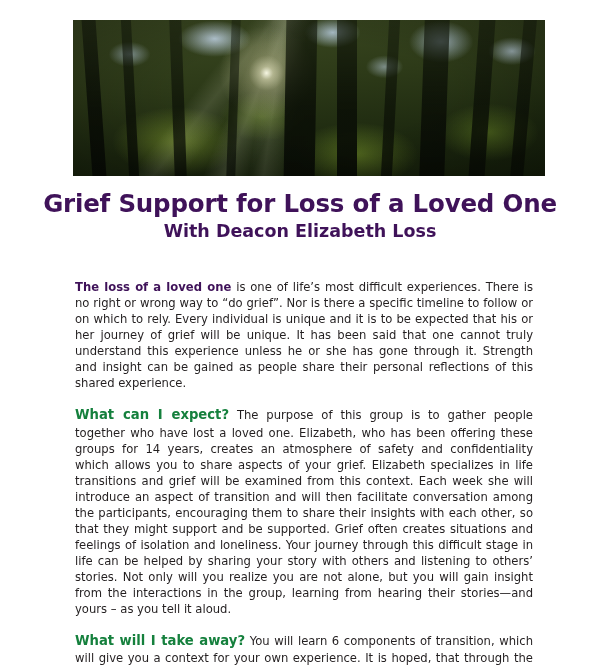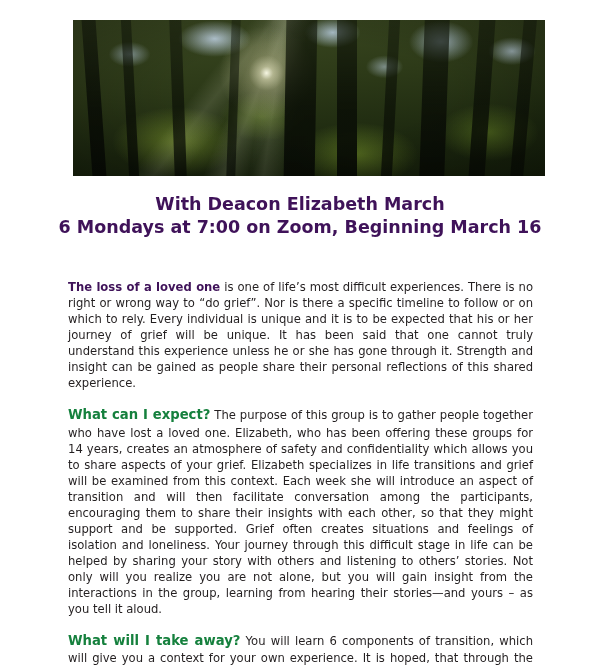--- a/index.html
+++ b/index.html
@@ -109,21 +109,21 @@
   }
 
   
   .body-col {
     position: absolute;
     left: 68px;
     top: 279px;
     width: 465px;
   }
   p.para {
-    margin: 0 0 15px 0;
+    margin: 0 0 15px 7px;
     font-size: 11.6px;
     line-height: 1.385;
     text-align: justify;
     color: #231f20;
   }
   p.para:last-child { margin-bottom: 0; }
   .lead {
     font-weight: bold;
     color: #3f1259;
   }
@@ -148,22 +148,22 @@
     <div class="trunk t5"></div>
     <div class="trunk t6"></div>
     <div class="trunk t7"></div>
     <div class="trunk t8"></div>
     <div class="trunk t9"></div>
     <div class="trunk t10"></div>
     <div class="hero-vignette"></div>
   </div>
 
   <div class="title-block">
-    <div class="title-sub1">With Deacon Elizabeth March</div>
-    <div class="title-sub2">6 Mondays at 7:00 on Zoom, Beginning March 16</div>
+    <div class="title-main">Grief Support for Loss of a Loved One</div>
+    <div class="title-sub1">With Deacon Elizabeth Loss</div>
   </div>
 
   <div class="body-col">
 
     <p class="para"><span class="lead">The loss of a loved one</span><span> is one of life’s most difficult experiences. There is no right or wrong way to “do grief”. Nor is there a specific timeline to follow or on which to rely. Every individual is unique and it is to be expected that his or her journey of grief will be unique. It has been said that one cannot truly understand this experience unless he or she has gone through it. Strength and insight can be gained as people share their personal reflections of this shared experience.</span></p>
 
     <p class="para"><span class="lead-serif">What can I expect?</span><span>  The purpose of this group is to gather people together who have lost a loved one. Elizabeth, who has been offering these groups for 14 years, creates an atmosphere of safety and confidentiality which allows you to share aspects of your grief. Elizabeth specializes in life transitions and grief will be examined from this context. Each week she will introduce an aspect of transition and will then facilitate conversation among the participants, encouraging them to share their insights with each other, so that they might support and be supported. Grief often creates situations and feelings of isolation and loneliness. Your journey through this difficult stage in life can be helped by sharing your story with others and listening to others’ stories. Not only will you realize you are not alone, but you will gain insight from the interactions in the group, learning from hearing their stories—and yours – as you tell it aloud.</span></p>
 
     <p class="para"><span class="lead-serif">What will I take away?</span><span> You will learn 6 components of transition, which will give you a context for your own experience. It is hoped, that through the insights and encouragement received from the process, you will begin to make sense of this difficult time in your life and begin to move from a place of grief and loss to a new way of being.</span></p>
 

